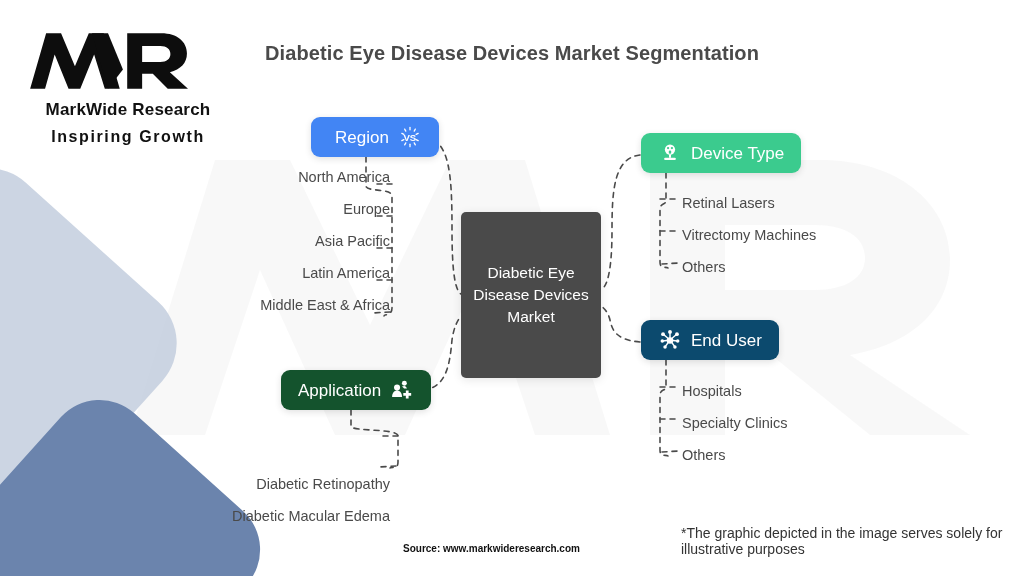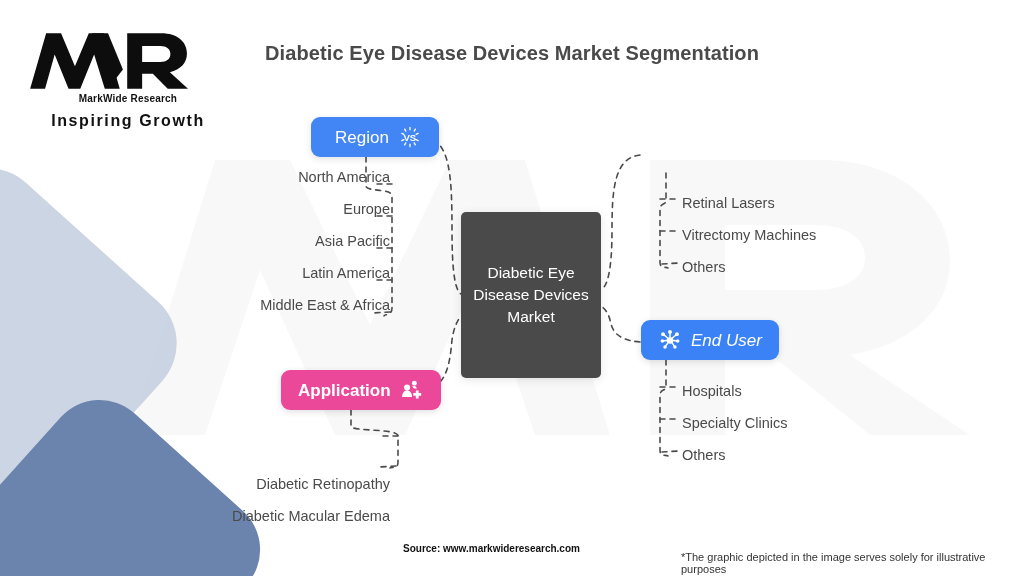--- a/index.html
+++ b/index.html
@@ -53,25 +53,25 @@
   
   .logo {
     position: absolute;
     left: 28px;
     top: 30px;
     width: 200px;
     text-align: center;
   }
   .logo-mark { display: block; }
   .logo-name {
-    font-size: 10px;
+    font-size: 17px;
     font-weight: bold;
     color: #111111;
     letter-spacing: 0.2px;
-    margin-top: 1px;
+    margin-top: 8px;
   }
   .logo-tag {
     font-size: 16px;
     font-weight: bold;
     color: #111111;
     letter-spacing: 1.6px;
     margin-top: 8px;
   }
 
   
@@ -140,22 +140,22 @@
   .pill .pill-icon {
     display: inline-flex;
     align-items: center;
     justify-content: center;
     width: 24px;
     height: 24px;
   }
 
   #pill-region     { left: 311px; top: 117px; background: #4285f4; padding-left: 24px; }
   #pill-device     { left: 641px; top: 133px; background: #3bcb8e; }
-  #pill-enduser    { left: 641px; top: 320px; background: #3b82f6; font-style: italic; }
-  #pill-application{ left: 281px; top: 370px; background: #ec4899; font-weight: bold; }
+  #pill-enduser    { left: 641px; top: 320px; background: #0c4a6e; }
+  #pill-application{ left: 281px; top: 370px; background: #14532d; }
 
   
   .items {
     position: absolute;
     font-size: 14.5px;
     color: #4a4a4a;
   }
   .items .item {
     line-height: 32px;
     white-space: nowrap;
@@ -172,22 +172,22 @@
     position: absolute;
     left: 403px;
     top: 543px;
     font-size: 10px;
     font-weight: bold;
     color: #111111;
   }
   .disclaimer {
     position: absolute;
     left: 681px;
-    top: 551px;
-    font-size: 11px;
+    top: 525px;
+    font-size: 14px;
     color: #333333;
   }
 </style>
 </head>
 <body>
 
 <div id="canvas">
 
   <svg class="bg-watermark" viewBox="0 0 900 290" aria-hidden="true">
     <g fill="#f0f0f0">
@@ -264,20 +264,33 @@
           <line x1="6.2" y1="20.6" x2="7.4" y2="18.4"></line>
           <line x1="17.8" y1="20.6" x2="16.6" y2="18.4"></line>
           <line x1="3.1" y1="16" x2="5.3" y2="14.9"></line>
           <line x1="20.9" y1="16" x2="18.7" y2="14.9"></line>
         </g>
         <text x="11.8" y="16.4" font-family="'Liberation Sans', sans-serif" font-size="10.5" font-weight="bold" fill="#ffffff" text-anchor="middle">VS</text>
       </svg>
     </span>
   </div>
 
+  <div class="pill" id="pill-device">
+    <span class="pill-icon">
+      <svg width="22" height="22" viewBox="0 0 24 24" aria-hidden="true">
+        <circle cx="12" cy="8.2" r="5.6" fill="#ffffff"></circle>
+        <circle cx="9.9" cy="6.6" r="1.25" fill="#3bcb8e"></circle>
+        <circle cx="14.1" cy="6.6" r="1.25" fill="#3bcb8e"></circle>
+        <rect x="10.7" y="9.3" width="2.6" height="3.4" rx="1.1" fill="#3bcb8e"></rect>
+        <rect x="10.9" y="13.6" width="2.2" height="3.6" fill="#ffffff"></rect>
+        <rect x="5.6" y="17.2" width="12.8" height="2.5" rx="1.2" fill="#ffffff"></rect>
+      </svg>
+    </span>
+    <span class="pill-label">Device Type</span>
+  </div>
 
   <div class="pill" id="pill-enduser">
     <span class="pill-icon">
       <svg width="22" height="22" viewBox="0 0 24 24" aria-hidden="true">
         <g stroke="#ffffff" stroke-width="1.6" stroke-linecap="round">
           <line x1="12" y1="12" x2="5" y2="6"></line>
           <line x1="12" y1="12" x2="19" y2="6"></line>
           <line x1="12" y1="12" x2="4.5" y2="13"></line>
           <line x1="12" y1="12" x2="19.5" y2="13"></line>
           <line x1="12" y1="12" x2="7" y2="19"></line>

